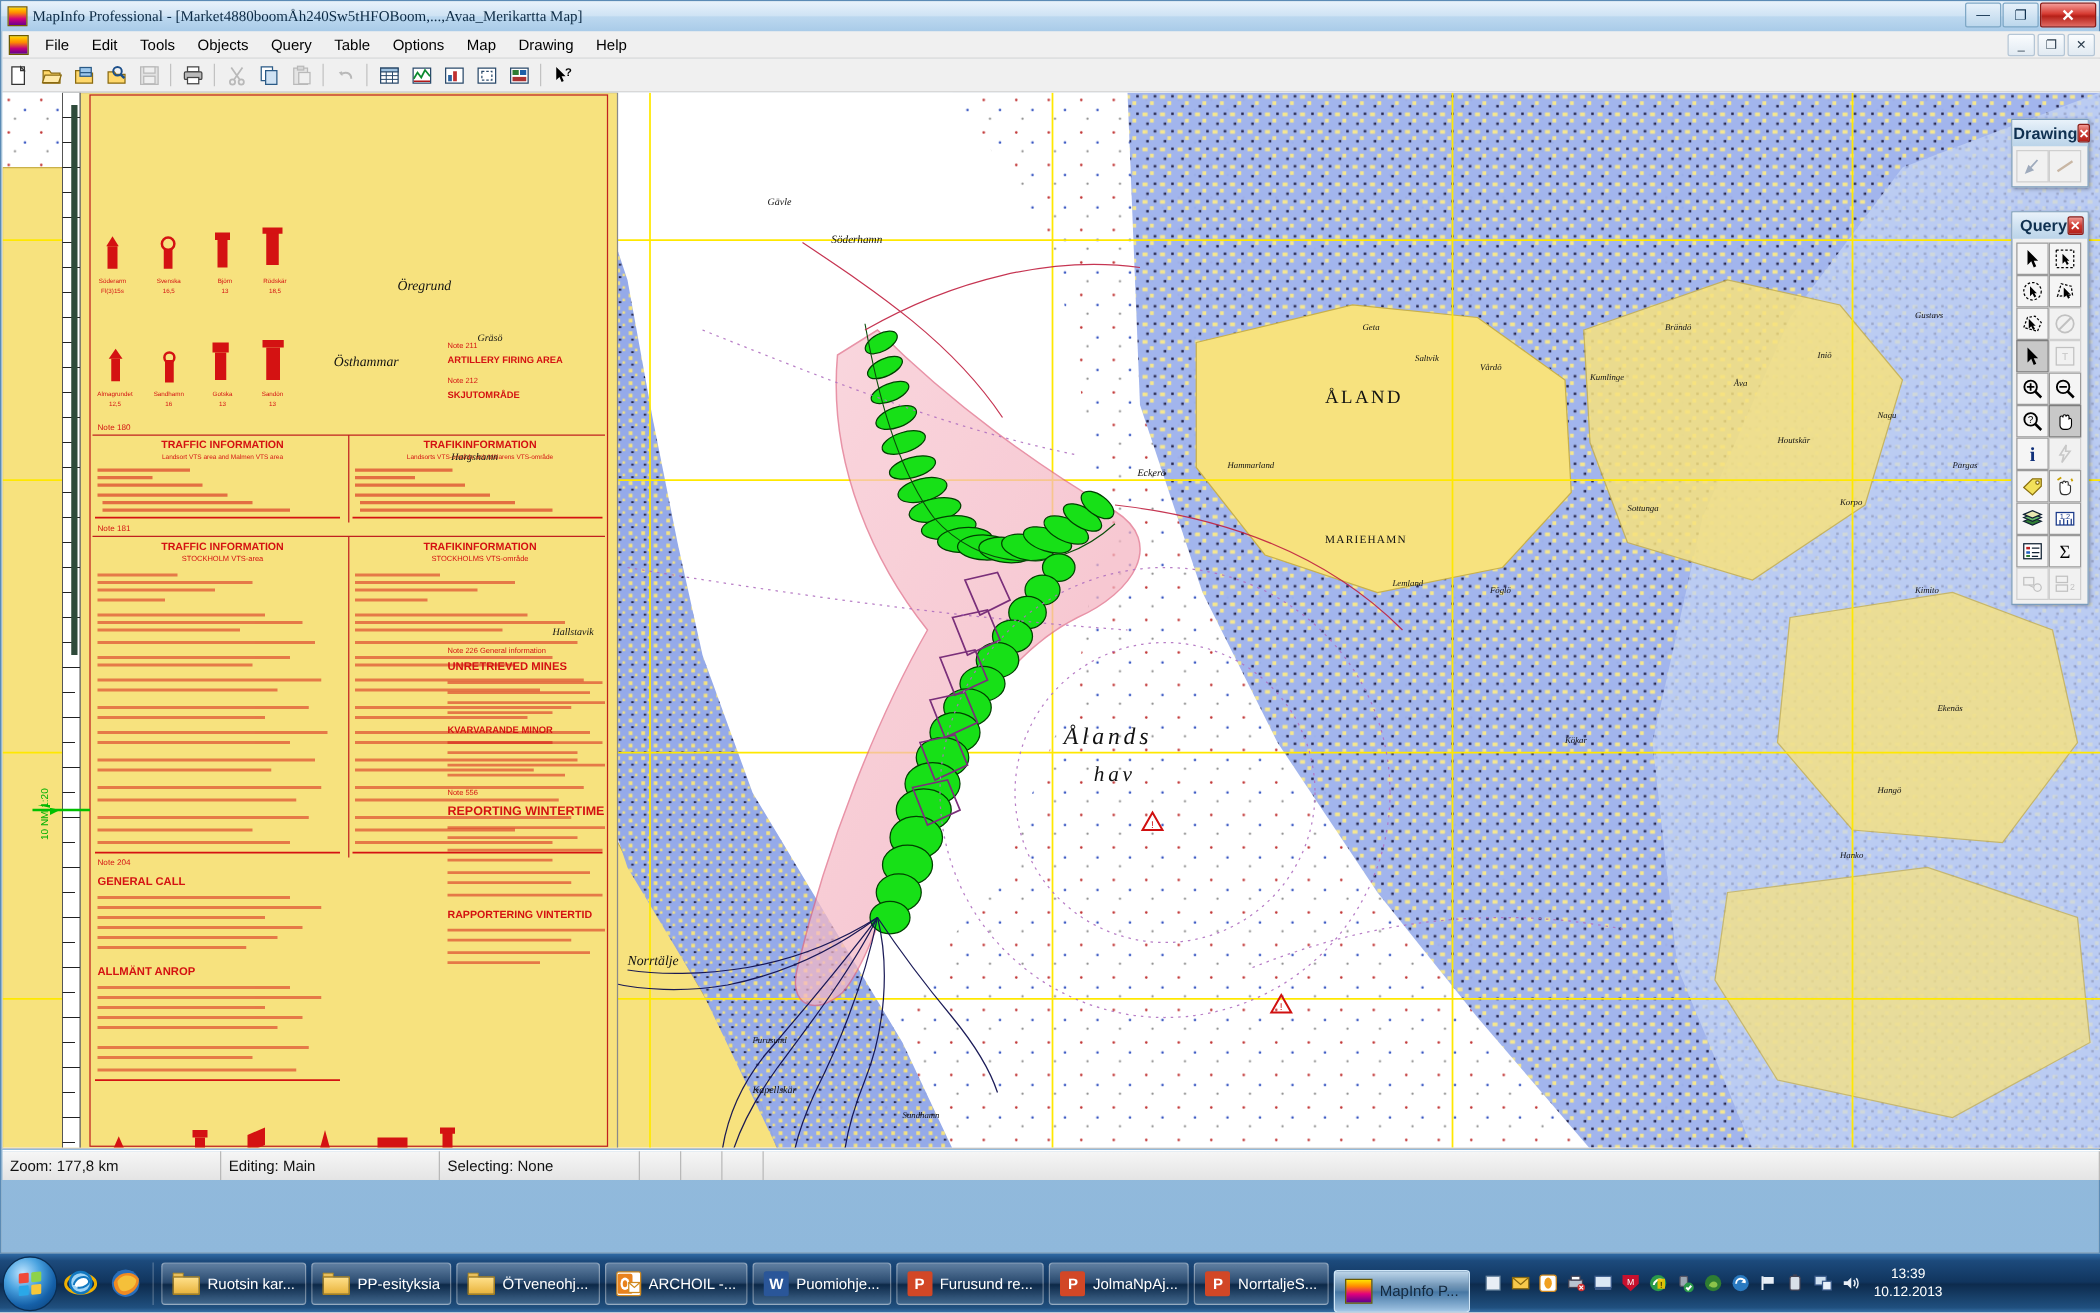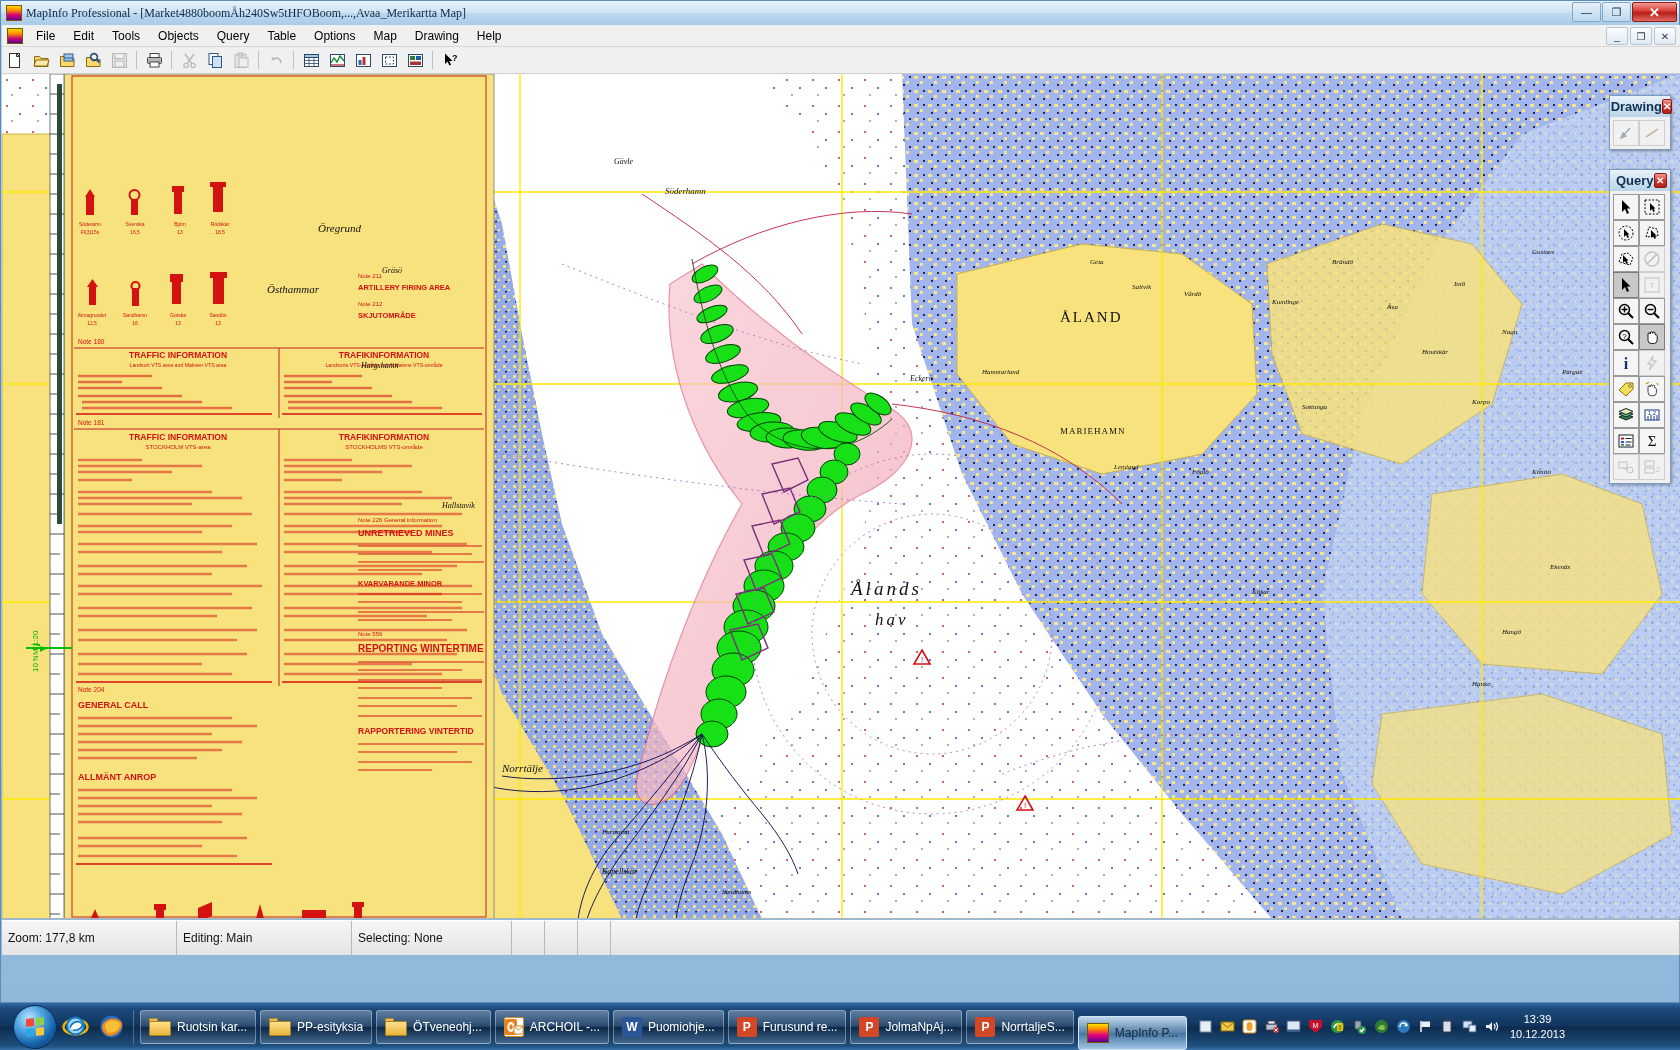--- a/index.html
+++ b/index.html
@@ -79,21 +79,21 @@
   
   .mapwrap{
     position:absolute;left:1px;top:73px;width:1678px;height:845px;
     background:#ffffff;overflow:hidden;border-bottom:1px solid #b5b5b5;
     box-sizing:border-box;
   }
   .mapcanvas{position:absolute;left:0;top:0;width:1678px;height:845px;}
 
   
   .statusbar{
-    position:absolute;left:1px;top:919px;width:1678px;height:35px;
+    position:absolute;left:1px;top:919px;width:1678px;height:24px;
     background:linear-gradient(to bottom,#f6f6f6,#e4e4e4);
     display:flex;align-items:stretch;box-sizing:border-box;
     border-top:1px solid #ffffff;
   }
   .spanel{
     border-right:1px solid #b9b9b9;
     display:flex;align-items:center;padding-left:6px;
     font-size:12px;color:#111;box-sizing:border-box;
   }
   .sp1{width:175px;}
@@ -133,21 +133,21 @@
     display:flex;align-items:center;justify-content:center;
     box-sizing:border-box;
   }
   .pbtn.pressed{background:#c8c8c8;border-color:#7d7d7d;}
   .pbtn.dis{opacity:.38;}
 
   
   .taskbar{
     position:absolute;left:0;top:1003px;width:1680px;height:47px;
     background:linear-gradient(to bottom,#2f6aa5 0%,#1c4a7c 12%,#11355e 48%,#0d2b4d 52%,#20507f 92%,#3a74ab 100%);
-    display:flex;align-items:center;box-sizing:border-box;padding-left:11px;
+    display:flex;align-items:center;box-sizing:border-box;
   }
   .startorb{
     width:44px;height:44px;margin-left:2px;border-radius:50%;
     background:radial-gradient(circle at 36% 30%, #bfe4ff 0%, #4aa3e0 35%, #1560a8 65%, #0a3769 100%);
     border:1px solid #0a2d52;
     display:flex;align-items:center;justify-content:center;box-sizing:border-box;
   }
   .orb-flag{width:18px;height:18px;display:grid;grid-template-columns:1fr 1fr;grid-template-rows:1fr 1fr;gap:1.5px;transform:skewY(-6deg);}
   .orb-flag i{display:block;border-radius:1px;}
   .qlicon{width:30px;height:30px;margin:0 3px;display:flex;align-items:center;justify-content:center;}

